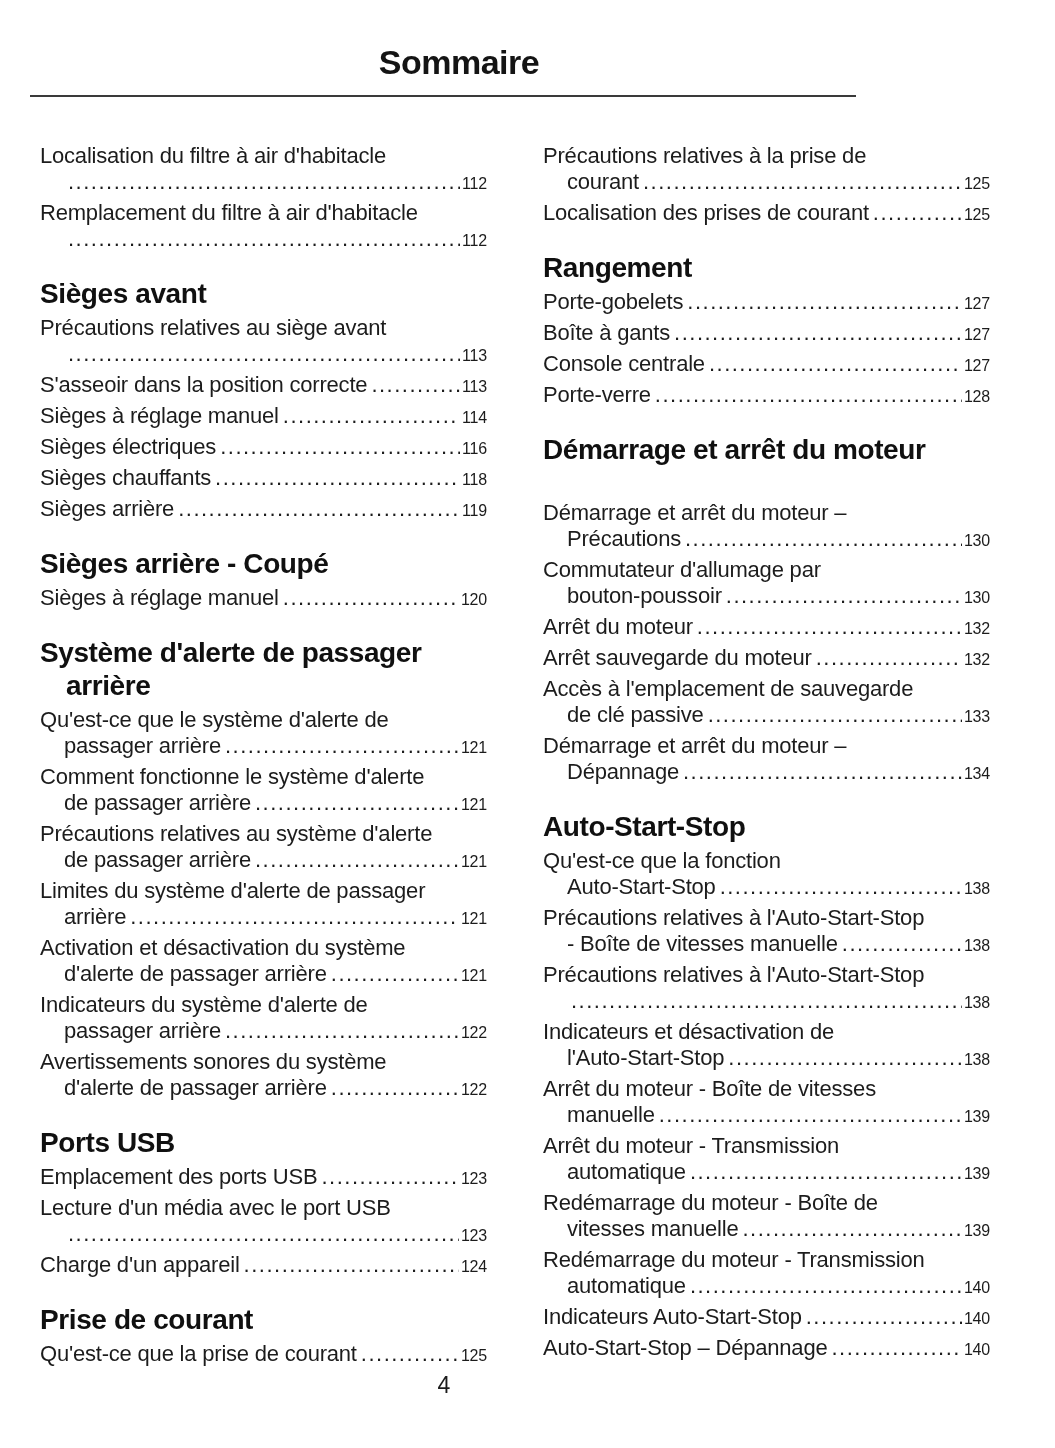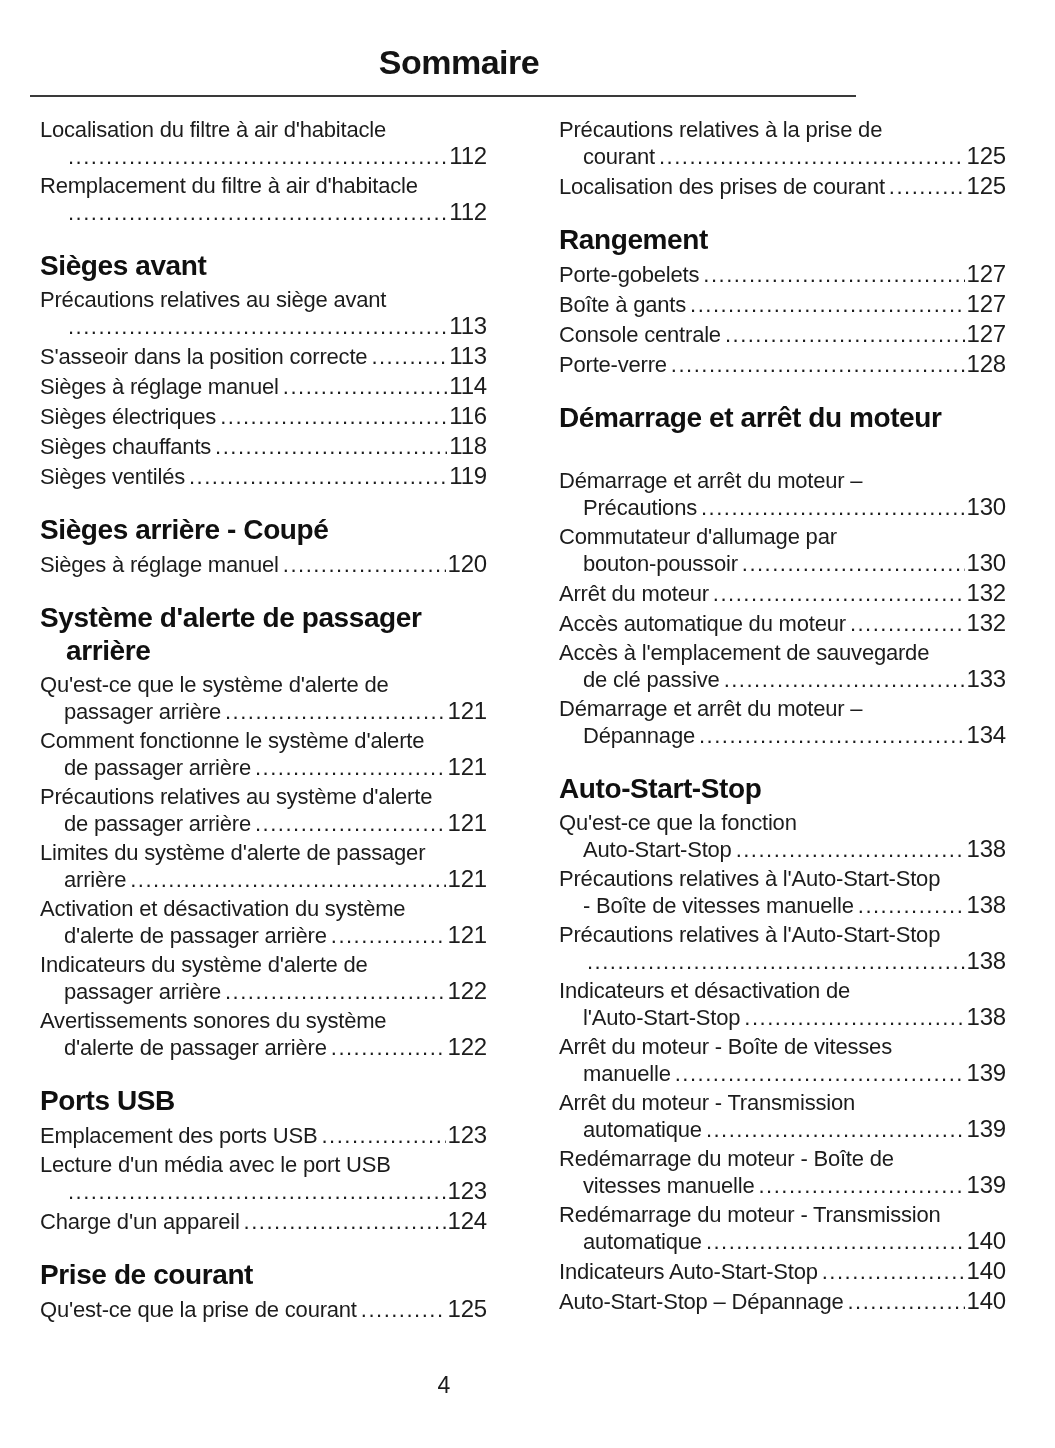--- a/index.html
+++ b/index.html
@@ -24,22 +24,22 @@
     letter-spacing:-0.5px;
     color:#141414;
   }
   .rule {
     height:2px;
     background:#3a3a3a;
     margin:13px 62px 0 30px;
   }
   .columns {
     display:flex;
-    gap:72px;
-    padding:20px 70px 0 40px;
+    gap:56px;
+    padding:46px 70px 0 40px;
   }
   .col {
     width:447px;
     display:flex;
     flex-direction:column;
   }
   
   .entry { margin-bottom:3px; }
   .entry .line {
     font-size:22px;
@@ -56,21 +56,21 @@
     overflow:hidden;
     white-space:nowrap;
     margin:0 2px 0 4px;
   }
   .dots::before {
     content:"........................................................................................................................";
     letter-spacing:1.5px;
     font-size:22px;
     color:#1c1c1c;
   }
-  .pagenum { white-space:nowrap; font-size:24px; }
+  .pagenum { white-space:nowrap; font-size:16px; }
   
   .heading {
     margin:20px 0 5px 0;
     color:#101010;
   }
   .heading.extra-gap { margin-bottom:34px; }
   .heading .hline {
     font-size:28px;
     line-height:33px;
     font-weight:bold;
@@ -146,21 +146,21 @@
         </div>
         <div class="entry">
           <div class="line last">
             <span class="txt">Sièges chauffants</span>
             <span class="dots"></span>
             <span class="pagenum">118</span>
           </div>
         </div>
         <div class="entry">
           <div class="line last">
-            <span class="txt">Sièges ventilés</span>
+            <span class="txt">Sièges arrière</span>
             <span class="dots"></span>
             <span class="pagenum">119</span>
           </div>
         </div>
         <div class="heading">
           <div class="hline">Sièges arrière - Coupé</div>
         </div>
         <div class="entry">
           <div class="line last">
             <span class="txt">Sièges à réglage manuel</span>
@@ -332,21 +332,21 @@
         </div>
         <div class="entry">
           <div class="line last">
             <span class="txt">Arrêt du moteur</span>
             <span class="dots"></span>
             <span class="pagenum">132</span>
           </div>
         </div>
         <div class="entry">
           <div class="line last">
-            <span class="txt">Accès automatique du moteur</span>
+            <span class="txt">Arrêt sauvegarde du moteur</span>
             <span class="dots"></span>
             <span class="pagenum">132</span>
           </div>
         </div>
         <div class="entry">
           <div class="line">Accès à l'emplacement de sauvegarde</div>
           <div class="line cont last">
             <span class="txt">de clé passive</span>
             <span class="dots"></span>
             <span class="pagenum">133</span>

